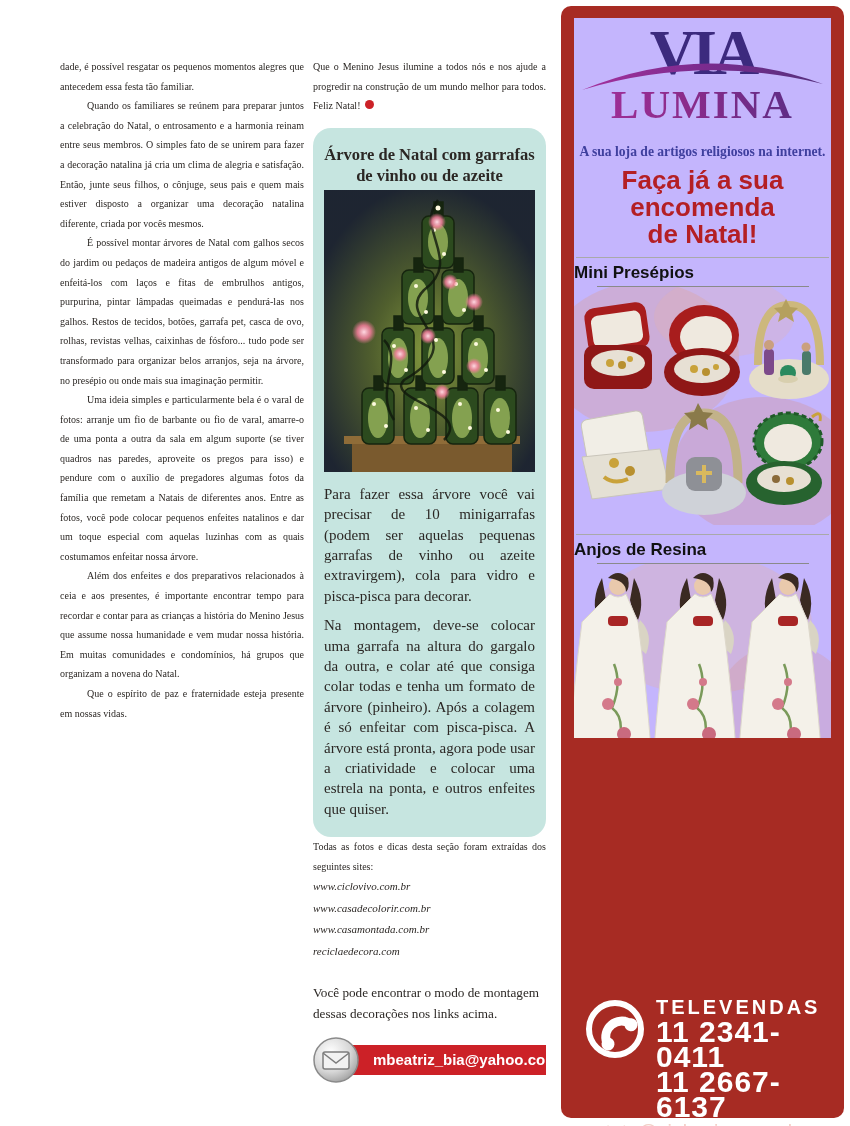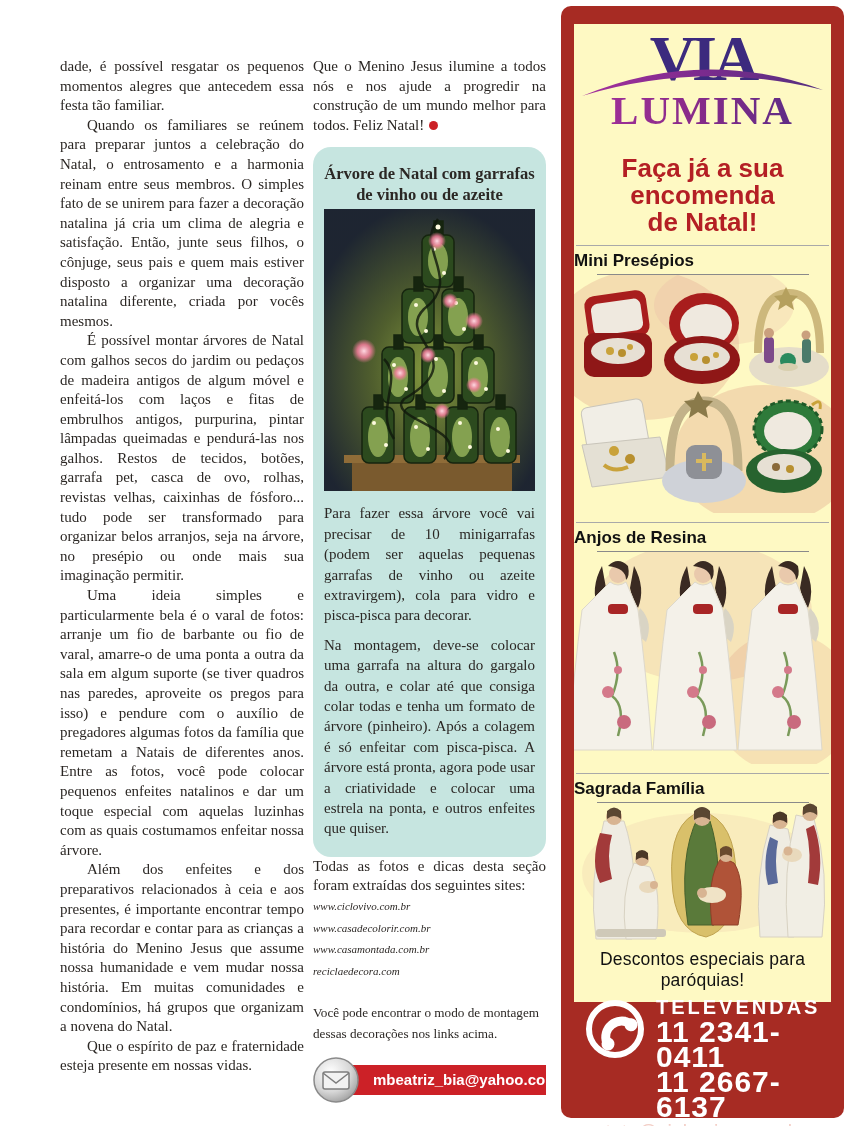--- a/index.html
+++ b/index.html
@@ -2,42 +2,42 @@
 <html><head>
 <meta charset="utf-8">
 <style>
   html,body{margin:0;padding:0;background:#ffffff;}
   .page{position:relative;width:850px;height:1126px;background:#ffffff;overflow:hidden;
         font-family:"Liberation Serif",serif;color:#2b2724;}
   
   .col{position:absolute;top:57px;}
   .left-col{left:60px;width:244px;}
   .mid-col{left:313px;width:233px;}
-  p.body-text{margin:0;font-size:15px;line-height:19.6px;text-align:justify;text-indent:27px;}
+  p.body-text{margin:0;font-size:10px;line-height:19.6px;text-align:justify;text-indent:27px;}
   p.no-indent{text-indent:0;}
   .end-dot{display:inline-block;width:9px;height:9px;border-radius:50%;background:#cc2127;margin-left:5px;vertical-align:baseline;}
   
   .diy-box{margin-top:12px;background:#c6e5e0;border-radius:18px;padding:16px 11px 18px 11px;}
   .diy-title{font-weight:bold;font-size:16.5px;line-height:21px;text-align:center;color:#2b2724;margin-bottom:4px;}
   .tree-photo{width:211px;margin:0 auto 12px auto;display:block;}
   .tree-photo svg{display:block;}
   p.diy-p{font-size:15px;line-height:20.4px;margin-top:9px;text-indent:0;}
   .sources-intro{margin-top:20px;}
   .source-url{font-style:italic;font-size:11px;line-height:21.5px;}
   .note{margin:20px 0 0 0;font-size:13.2px;line-height:21px;text-indent:0;text-align:left;}
   
   .email-banner{position:relative;margin-top:13px;height:46px;}
   .email-bar{position:absolute;left:17px;top:8px;right:0;height:30px;background:#cc2127;}
   .email-text{position:absolute;left:60px;right:6px;top:14px;text-align:center;
       font-family:"Liberation Sans",sans-serif;font-weight:bold;font-size:15px;color:#ffffff;white-space:nowrap;}
   .env-circle{position:absolute;left:0;top:0;width:46px;height:46px;}
   
   .ad{position:absolute;left:561px;top:6px;width:283px;height:1112px;background:#a72b23;border-radius:10px;
       font-family:"Liberation Sans",sans-serif;}
-  .ad-inner{position:absolute;left:13px;top:18px;width:257px;height:978px;background:#fef9c3;overflow:hidden;}
+  .ad-inner{position:absolute;left:13px;top:12px;width:257px;height:720px;background:#c4b5fd;overflow:hidden;}
   .logo{position:relative;text-align:center;padding-top:6px;height:118px;}
   .via{font-family:"Liberation Serif",serif;font-weight:bold;font-size:64px;line-height:58px;letter-spacing:-4px;color:#3c2a7e;}
   .logo-arc{position:absolute;left:4px;top:36px;width:249px;height:40px;}
   .lumina{font-family:"Liberation Serif",serif;font-weight:bold;font-size:41px;line-height:44px;letter-spacing:2px;color:#8a2b8a;
           background:linear-gradient(90deg,#a5309c 0%,#8a2b8a 45%,#4f2c84 100%);
           -webkit-background-clip:text;background-clip:text;-webkit-text-fill-color:transparent;}
   .tagline{font-family:"Liberation Serif",serif;font-weight:bold;font-size:13.6px;color:#3f3f9e;text-align:center;margin-top:2px;}
   .cta{margin-top:7px;text-align:center;font-weight:bold;font-size:26px;line-height:27px;color:#b41f24;}
   .divider{border-top:1px solid #a9a9a9;margin:9px 2px 0 2px;}
   .sec-header{margin-top:5px;text-align:left;font-weight:bold;font-size:17px;color:#111111;}
@@ -218,20 +218,21 @@
               <stop offset="0%" stop-color="#a5309c"></stop>
               <stop offset="50%" stop-color="#7b2b8e"></stop>
               <stop offset="100%" stop-color="#55307e"></stop>
             </linearGradient>
           </defs>
           <path d="M4 36 Q 124 -14 245 30 Q 124 0 4 36 Z" fill="url(#arcg)"></path>
         </svg>
         <div class="lumina">LUMINA</div>
       </div>
 
+      <div class="tagline">A sua loja de artigos religiosos na internet.</div>
 
       <div class="cta">
         <div>Faça já a sua</div>
         <div>encomenda</div>
         <div>de Natal!</div>
       </div>
 
       <div class="divider"></div>
       <div class="sec-header">Mini Presépios</div>
       <div class="sec-rule"></div>

